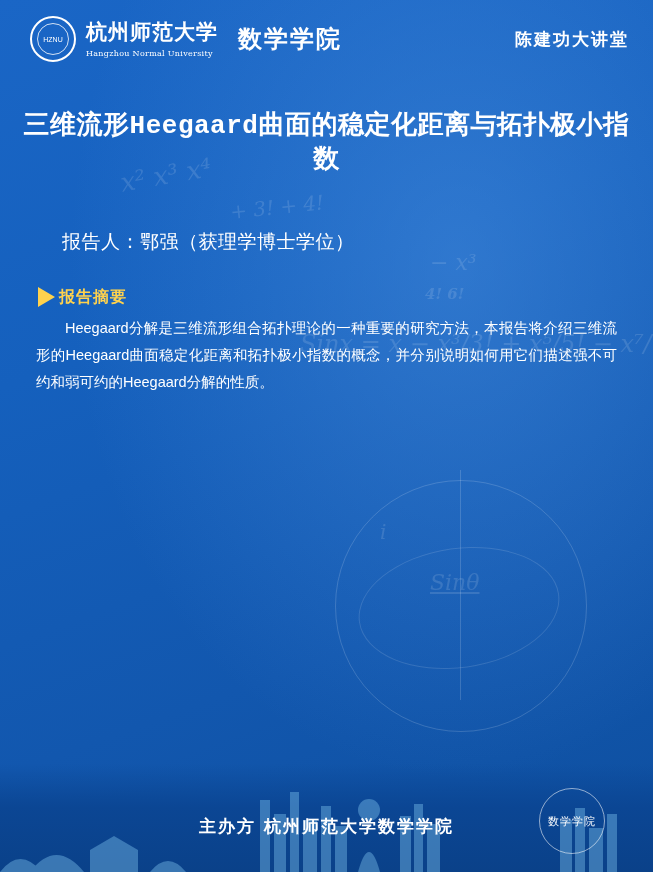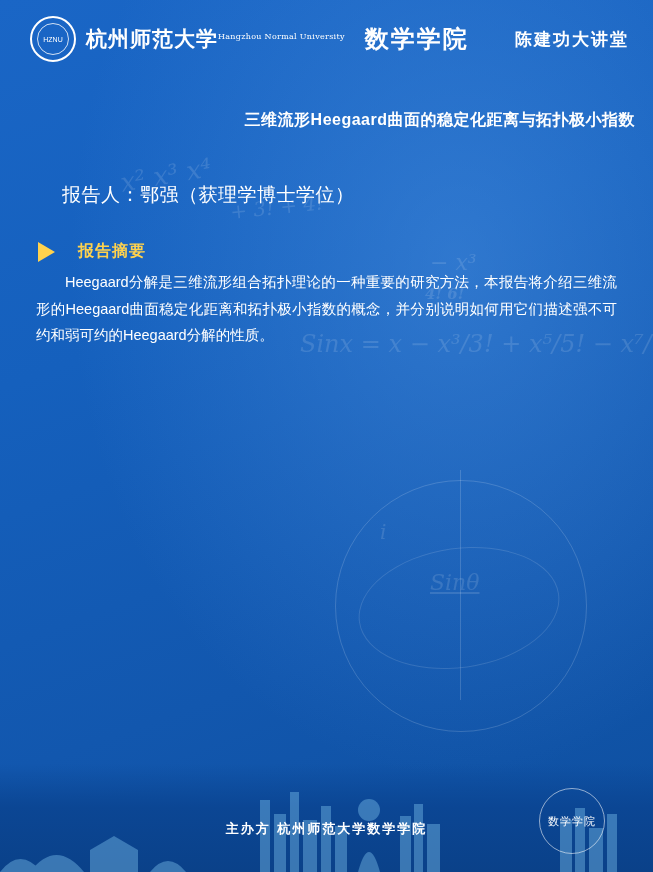--- a/index.html
+++ b/index.html
@@ -68,62 +68,62 @@
     border:2px solid #ffffff;
     display:flex;align-items:center;justify-content:center;
     box-sizing:border-box;
     position:relative;
   }
   .seal:after{
     content:"";position:absolute;left:5px;top:5px;right:5px;bottom:5px;
     border:1px solid rgba(255,255,255,0.8);border-radius:50%;
   }
   .seal span{font-size:7px;color:#fff;line-height:1;text-align:center;}
-  .uni-names{display:flex;flex-direction:row;justify-content:center;}
+  .uni-names{display:flex;flex-direction:column;justify-content:center;}
   .uni-cn{
     font-family:"DejaVu Serif", serif;
     font-weight:bold;font-size:21px;color:#ffffff;letter-spacing:1px;line-height:1.1;
   }
   .uni-en{
     font-family:"DejaVu Serif", serif;
     font-size:8px;color:#ffffff;letter-spacing:.3px;margin-top:5px;
   }
   .college{
     font-family:"DejaVu Serif", serif;
     font-weight:bold;font-size:24px;color:#ffffff;margin-left:10px;letter-spacing:2px;
   }
   .hall-title{
     margin-left:auto;
     font-family:"DejaVu Serif", serif;
     font-weight:bold;font-size:17px;color:#ffffff;letter-spacing:2px;
   }
 
   .title{
     position:relative;
-    text-align:right;
-    font-family:Liberation Sans, sans-serif;
+    text-align:center;
+    font-family:Liberation Mono, monospace;
     font-weight:bold;
-    font-size:16px;
+    font-size:26px;
     color:#ffffff;
     margin:32px 18px 0 18px;
     letter-spacing:.5px;
     line-height:1.3;
   }
 
   .info{
     position:relative;
     margin:44px 0 0 62px;
     color:#ffffff;
     font-size:19px;
     line-height:2.1;
     letter-spacing:.5px;
   }
 
   .section{position:relative;margin:26px 30px 0 30px;}
-  .sec-head{display:flex;align-items:flex-end;gap:23px;margin-left:8px;}
+  .sec-head{display:flex;align-items:flex-start;gap:4px;margin-left:8px;}
   .tri{
     width:0;height:0;
     border-left:17px solid #ffd24d;
     border-top:10px solid transparent;
     border-bottom:10px solid transparent;
   }
   .sec-title{
     color:#ffd24d;font-weight:bold;font-size:16px;letter-spacing:1px;
   }
   .sec-body{
@@ -139,21 +139,21 @@
   
   .footer{
     position:absolute;left:0;right:0;bottom:0;height:108px;
     background:linear-gradient(180deg, rgba(12,74,156,0) 0%, #0b4694 40%, #0a4189 100%);
     overflow:hidden;
   }
   .skyline{position:absolute;left:0;right:0;bottom:0;height:92px;opacity:.55;}
   .footer-text{
     position:absolute;left:0;right:0;bottom:34px;
     text-align:center;
-    color:#ffffff;font-weight:bold;font-size:13px;letter-spacing:2px;
+    color:#ffffff;font-weight:bold;font-size:17px;letter-spacing:2px;
     font-family:"DejaVu Sans", sans-serif;
   }
   .footer-badge{
     position:absolute;right:48px;bottom:18px;
     width:64px;height:64px;border-radius:50%;
     border:1px solid rgba(255,255,255,0.55);
     color:#ffffff;font-size:11px;
     display:flex;align-items:center;justify-content:center;
     letter-spacing:1px;
     font-family:"DejaVu Serif", serif;

